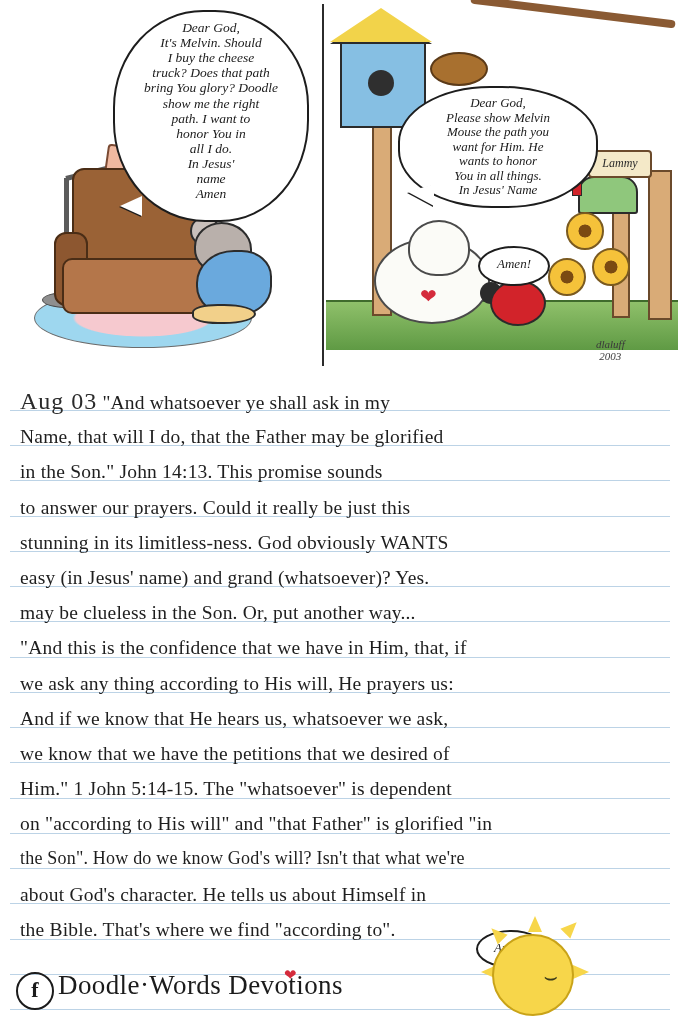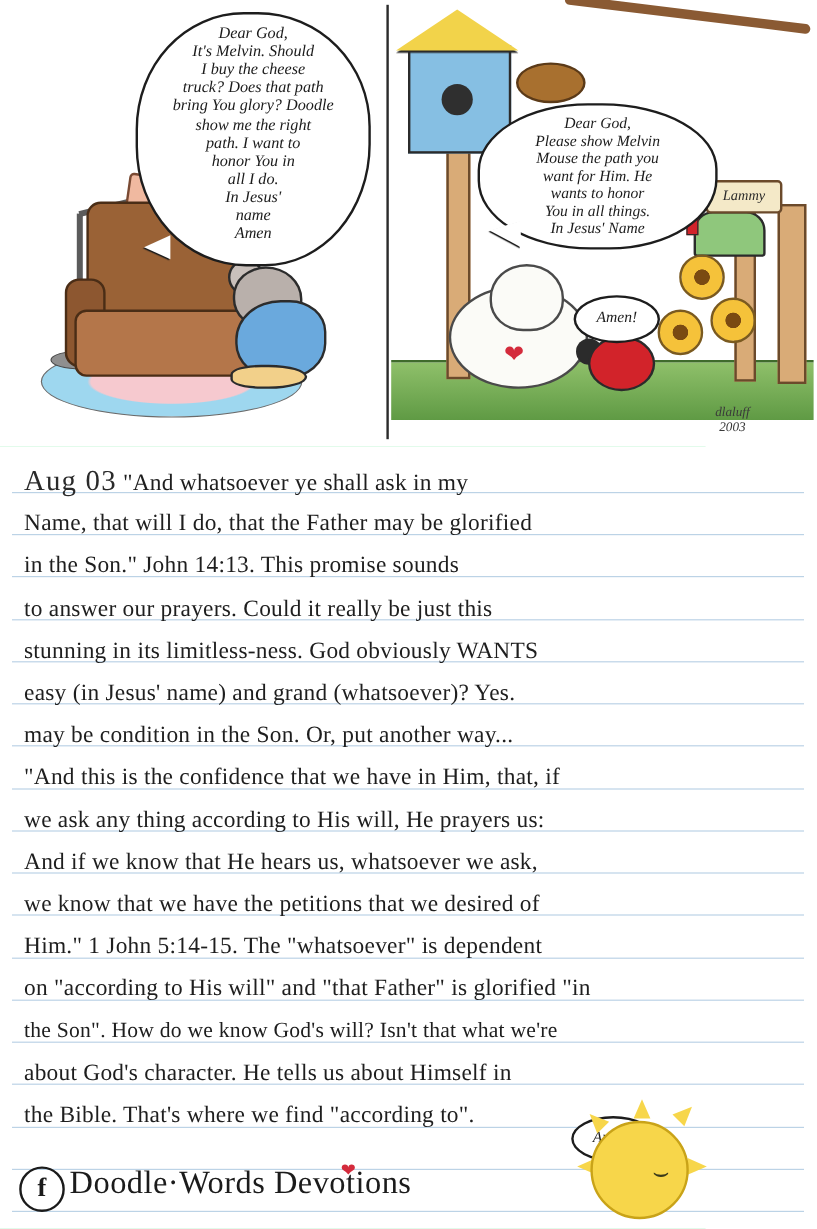--- a/index.html
+++ b/index.html
@@ -10,21 +10,21 @@
   body {
     width: 681px;
     height: 1024px;
     font-family: "Liberation Sans", sans-serif;
     overflow: hidden;
   }
   .page {
     position: relative;
     width: 588px;
     height: 1024px;
-    background: #86efac;
+    background: #fef9c3;
   }
 
   
   .comic {
     position: relative;
     width: 681px;
     height: 372px;
     background: #ffffff;
   }
   .panel-divider {
@@ -528,21 +528,21 @@
   <div class="text-layer">
     <div class="line">
       <span class="date-word">Aug 03</span>
       <span>"And whatsoever ye shall ask in my</span>
     </div>
     <div class="line">Name, that will I do, that the Father may be glorified</div>
     <div class="line">in the Son." John 14:13.  This promise sounds</div>
     <div class="line">to answer our prayers. Could it really be just this</div>
     <div class="line">stunning in its limitless-ness. God obviously WANTS</div>
     <div class="line">easy (in Jesus' name) and grand (whatsoever)? Yes.</div>
-    <div class="line">may be condition in the Son. Or, put another way...</div>
+    <div class="line">may be clueless in the Son. Or, put another way...</div>
     <div class="line">"And this is the confidence that we have in Him, that, if</div>
     <div class="line">we ask any thing according to His will, He prayers us:</div>
     <div class="line">And if we know that He hears us, whatsoever we ask,</div>
     <div class="line">we know that we have the petitions that we desired of</div>
     <div class="line">Him." 1 John 5:14-15.  The "whatsoever" is dependent</div>
     <div class="line">on "according to His will" and "that Father" is glorified "in</div>
     <div class="line" style="font-size:18px">the Son".  How do we know God's will? Isn't that what we're</div>
     <div class="line">about God's character. He tells us about Himself in</div>
     <div class="line">the Bible. That's where we find "according to".</div>
   </div>

